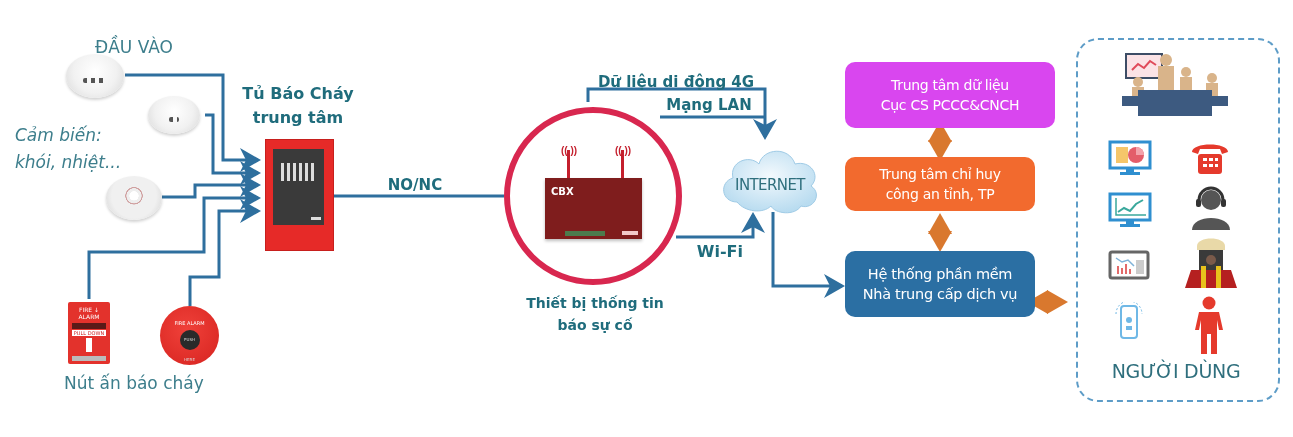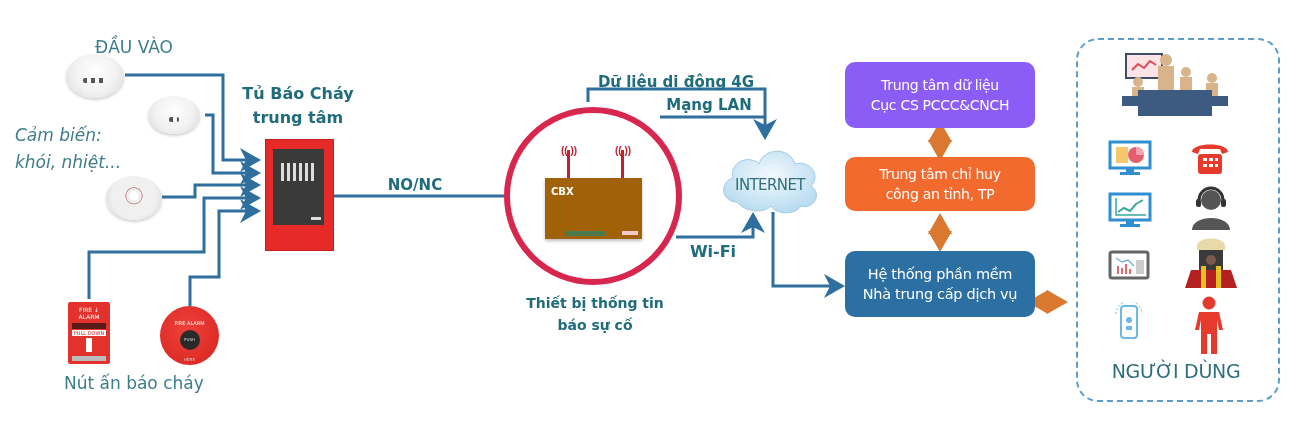--- a/index.html
+++ b/index.html
@@ -93,51 +93,51 @@
 <div class="panel" style="left:265px;top:139px;width:67px;height:110px;">
   <div style="position:absolute;left:7px;top:9px;width:51px;height:76px;background:#3a3a3a;">
     <div style="position:absolute;left:8px;top:14px;width:34px;height:18px;background:repeating-linear-gradient(90deg,#ddd 0 3px,#3a3a3a 3px 6px);"></div>
     <div style="position:absolute;right:3px;bottom:5px;width:10px;height:3px;background:#ddd;"></div>
   </div>
 </div>
 
 <div class="abs lbl-bold" style="left:380px;top:176px;width:70px;font-size:15px;">NO/NC</div>
 
 <div class="abs" style="left:504px;top:107px;width:178px;height:178px;border-radius:50%;border:6px solid #d8274f;box-sizing:border-box;background:#fff;"></div>
-<div class="abs" style="left:545px;top:178px;width:97px;height:61px;background:#a16207;box-shadow:0 2px 3px rgba(0,0,0,0.25);">
+<div class="abs" style="left:545px;top:178px;width:97px;height:61px;background:#7f1d1d;box-shadow:0 2px 3px rgba(0,0,0,0.25);">
   <div style="color:#fff;font-weight:bold;font-size:10px;margin:8px 0 0 6px;font-family:'DejaVu Sans',sans-serif;">CBX</div>
   <div style="position:absolute;left:20px;bottom:3px;width:40px;height:5px;background:#4d7a4d;"></div>
   <div style="position:absolute;right:4px;bottom:4px;width:16px;height:4px;background:#f2c9c9;"></div>
 </div>
 
 <div class="abs" style="left:567px;top:150px;width:3px;height:28px;background:#c41f2d;"></div>
 <div class="abs" style="left:621px;top:150px;width:3px;height:28px;background:#c41f2d;"></div>
 <div class="abs" style="left:556px;top:145px;width:26px;color:#c41f2d;font-size:10px;text-align:center;font-weight:bold;">(( ))</div>
 <div class="abs" style="left:610px;top:145px;width:26px;color:#c41f2d;font-size:10px;text-align:center;font-weight:bold;">(( ))</div>
 <div class="abs lbl-bold" style="left:510px;top:292px;width:170px;font-size:14px;line-height:22px;">
   <div>Thiết bị thống tin</div>
   <div>báo sự cố</div>
 </div>
 
 <div class="abs lbl-bold" style="left:586px;top:73px;width:180px;font-size:15px;">Dữ liệu di động 4G</div>
 <div class="abs lbl-bold" style="left:654px;top:96px;width:110px;font-size:15px;">Mạng LAN</div>
-<div class="abs lbl-bold" style="left:683px;top:242px;width:60px;font-size:16px;">Wi-Fi</div>
+<div class="abs lbl-bold" style="left:683px;top:242px;width:60px;font-size:16px;text-align:right;">Wi-Fi</div>
 
 <svg class="abs" style="left:715px;top:140px;" width="110" height="76" viewBox="0 0 110 76">
   <defs>
       <radialGradient id="cg" cx="50%" cy="40%" r="60%">
         <stop offset="0" stop-color="#f3f9fd"></stop>
         <stop offset="1" stop-color="#b9dcf0"></stop>
       </radialGradient>
     </defs>
   <path d="M22,62 C6,62 4,42 18,38 C14,22 34,14 44,24 C48,8 74,6 80,24 C96,20 106,36 96,46 C108,54 98,70 86,66 C80,76 60,74 56,66 C48,74 30,72 22,62 Z" fill="url(#cg)" stroke="#9fcbe6" stroke-width="1"></path>
 </svg>
 <div class="abs" style="left:722px;top:176px;width:96px;text-align:center;color:#2f6f7d;font-family:'DejaVu Sans',sans-serif;font-size:15px;letter-spacing:-0.6px;">INTERNET</div>
 
-<div class="box" style="left:845px;top:62px;width:190px;height:66px;background:#8b5cf6;">
+<div class="box" style="left:845px;top:62px;width:210px;height:66px;background:#d946ef;">
   <div>Trung tâm dữ liệu</div>
   <div>Cục CS PCCC&amp;CNCH</div>
 </div>
 <div class="box" style="left:845px;top:157px;width:190px;height:54px;background:#f26a2e;">
   <div>Trung tâm chỉ huy</div>
   <div>công an tỉnh, TP</div>
 </div>
 <div class="box" style="left:845px;top:251px;width:190px;height:66px;background:#2b6fa3;font-size:14.5px;">
   <div>Hệ thống phần mềm</div>
   <div>Nhà trung cấp dịch vụ</div>

